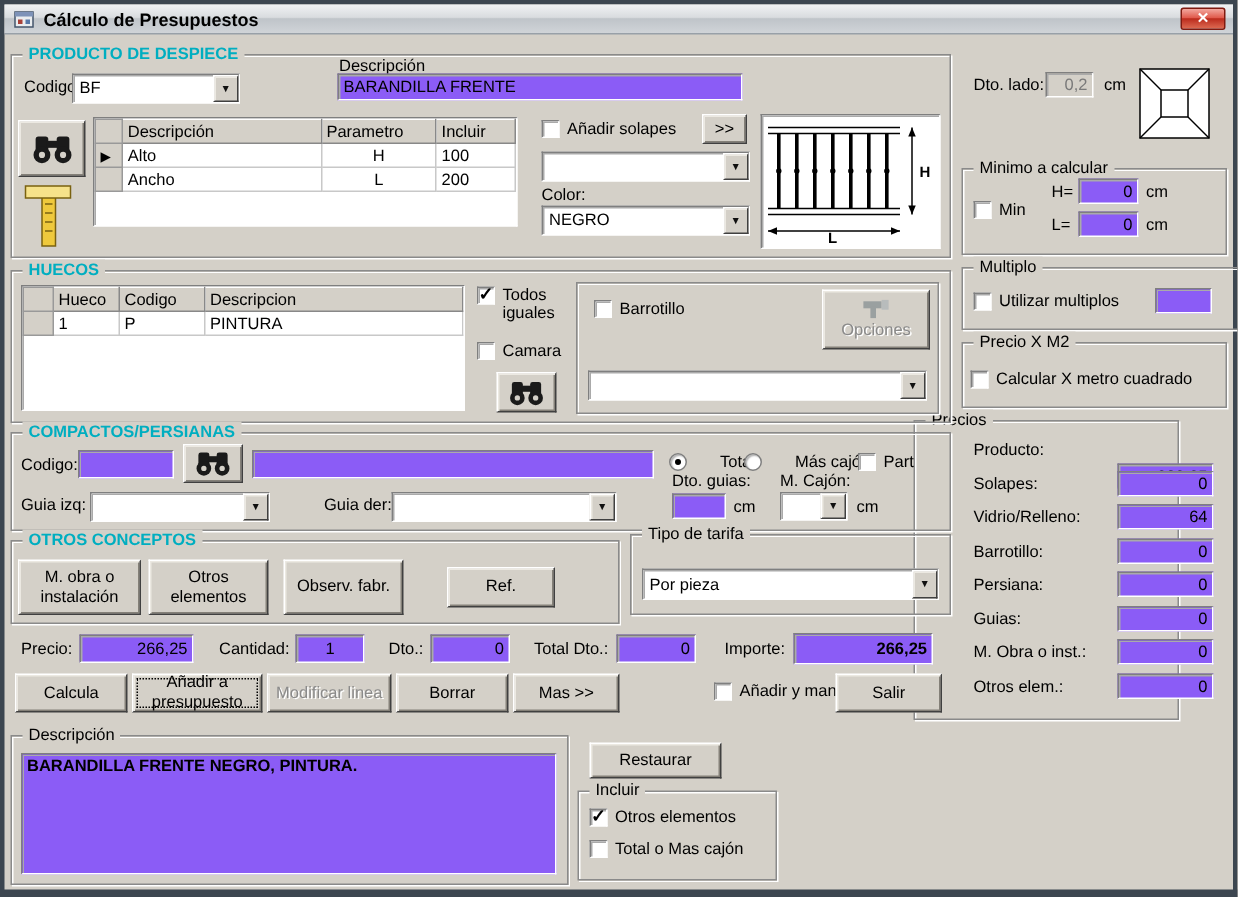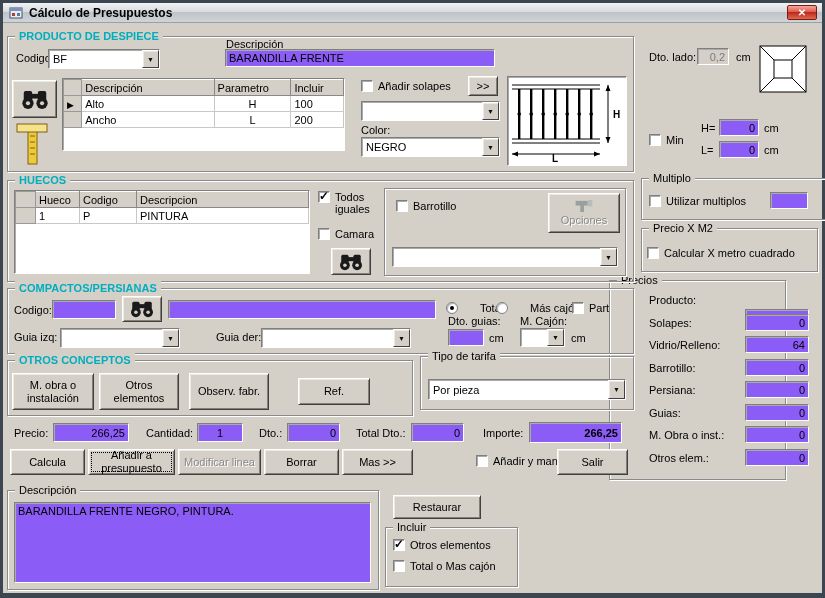--- a/index.html
+++ b/index.html
@@ -100,21 +100,21 @@
   }
   .tbl td { border:1px solid #c8c8c8; padding:0 3px; height:16px; background:#fff; overflow:hidden; }
   .tbl td.sel, .tbl th.sel { background:#d4d0c8; border-color:#999; }
   .tbl td.ctr { text-align:center; }
   .panel {
     position:absolute; background:#fff;
     border:1px solid; border-color:#7f7f7f #fff #fff #7f7f7f;
     box-shadow: inset 1px 1px 0 #aaa;
   }
   .marker { font-size:9px; line-height:1; }
-  .multiline { white-space:pre-wrap; overflow:hidden; line-height:13px; padding:2px 3px; }
+  .multiline { white-space:pre-wrap; overflow:hidden; line-height:13px; padding:2px 3px;font-weight:bold; }
 </style>
 </head>
 <body>
 
 <div id="screen">
 
   <div class="titlebar">
     <span style="display:flex">
       <svg width="16" height="16" viewBox="0 0 16 16">
           <rect x="2" y="3" width="12" height="10" fill="#e9ecef" stroke="#44566c"></rect>
@@ -250,20 +250,23 @@
     <svg width="52" height="56" viewBox="0 0 52 56">
         <rect x="3" y="4" width="46" height="46" fill="#fff" stroke="#000"></rect>
         <rect x="17" y="18" width="18" height="18" fill="none" stroke="#000"></rect>
         <line x1="3" y1="4" x2="17" y2="18" stroke="#000"></line>
         <line x1="49" y1="4" x2="35" y2="18" stroke="#000"></line>
         <line x1="3" y1="50" x2="17" y2="36" stroke="#000"></line>
         <line x1="49" y1="50" x2="35" y2="36" stroke="#000"></line>
       </svg>
   </span>
 
+  <div class="grp" style="left:641px;top:112px;width:177px;height:58px">
+    <span class="grp-title">Minimo a calcular</span>
+  </div>
   <div class="chk" style="left:649px;top:134px">
     <span class="box"></span>
     <span class="t">Min</span>
   </div>
   <span class="lbl" style="left:701px;top:122px">H=</span>
   <input class="field num" style="left: 719px; top: 119px; width: 40px; height: 17px;" readonly="" value="0">
   <span class="lbl" style="left:764px;top:122px">cm</span>
   <span class="lbl" style="left:701px;top:144px">L=</span>
   <input class="field num" style="left: 719px; top: 141px; width: 40px; height: 17px;" readonly="" value="0">
   <span class="lbl" style="left:764px;top:144px">cm</span>

